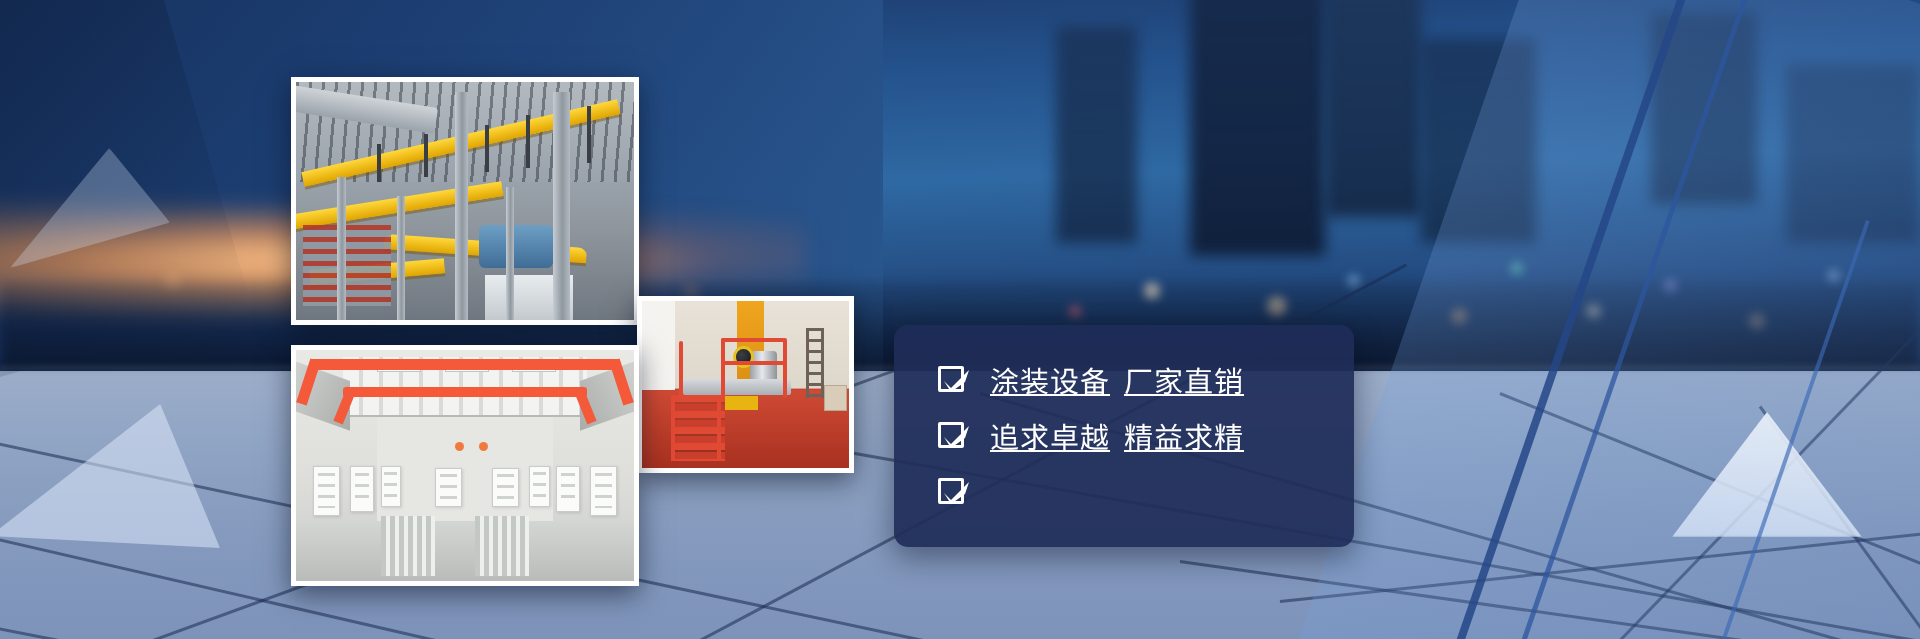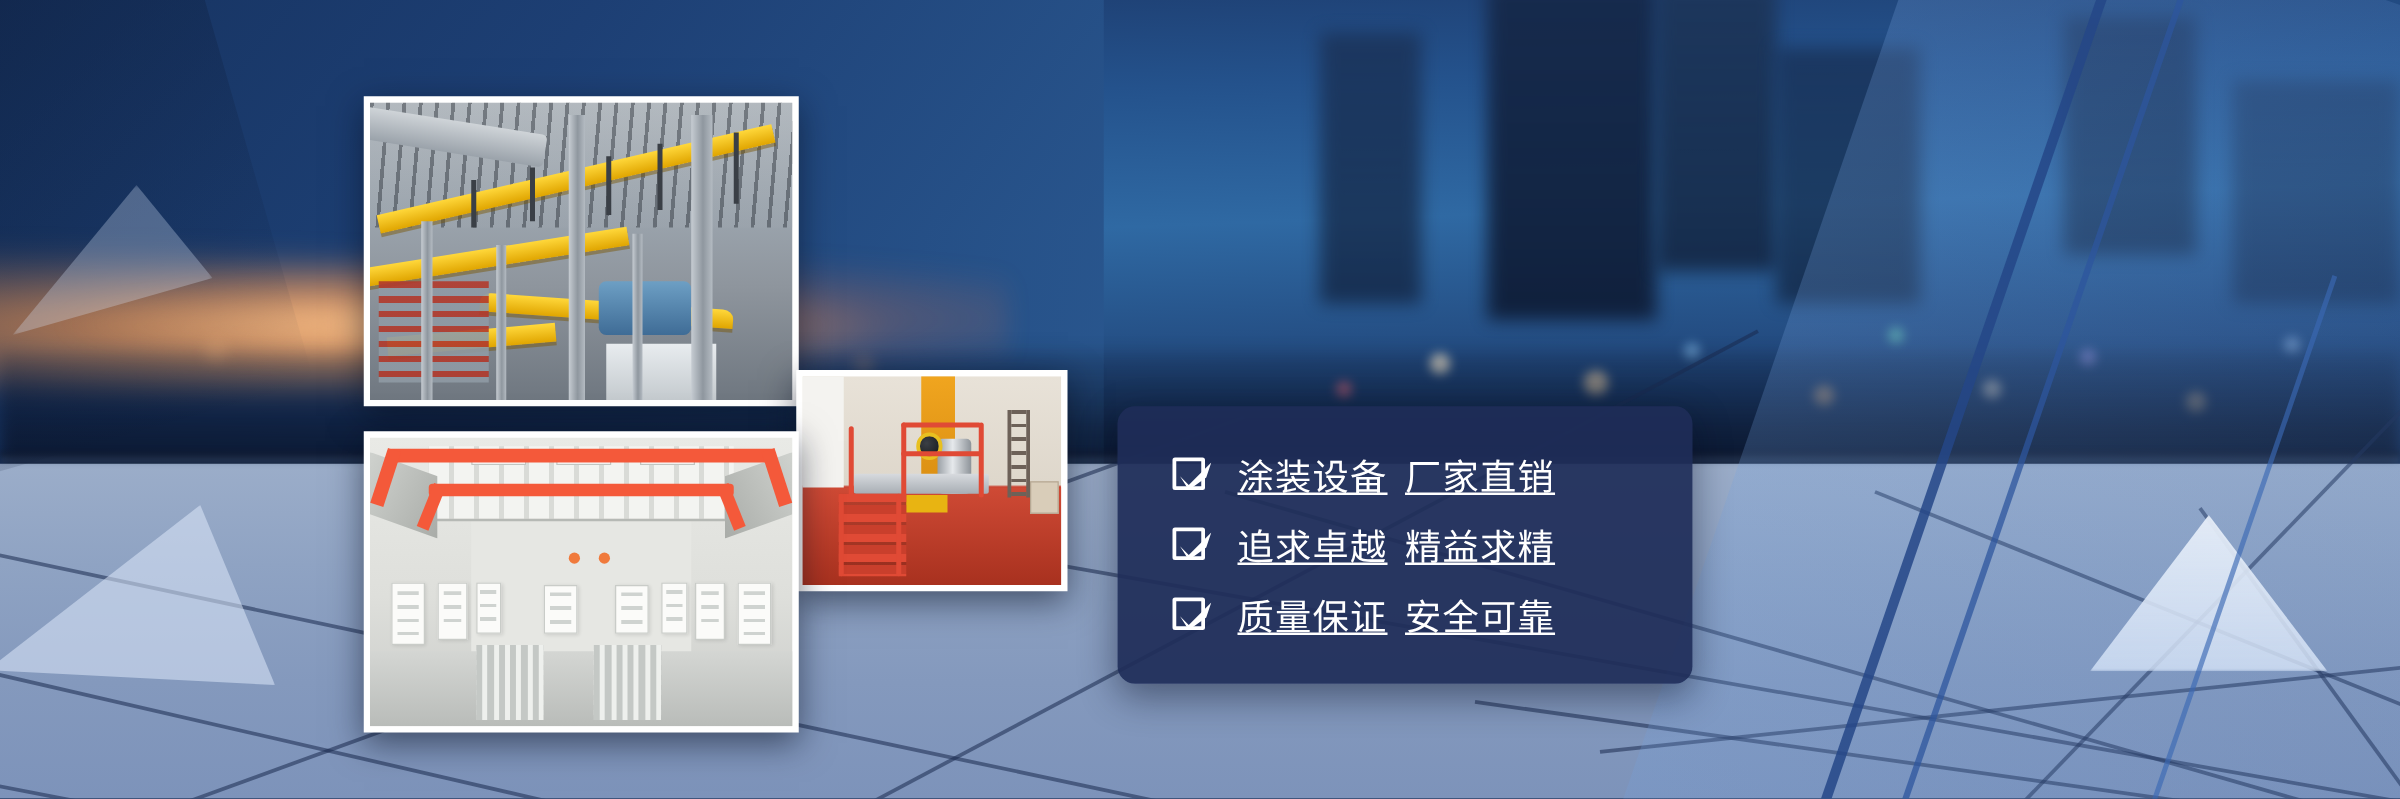--- a/index.html
+++ b/index.html
@@ -473,18 +473,17 @@
       <span class="feature-text"><span>追求卓越</span><span class="gap"></span><span>精益求精</span></span>
     </div>
 
     <div class="feature-row">
       <span class="check-icon">
         <span class="box"></span>
         <svg class="tick" viewBox="0 0 30 22" aria-hidden="true">
           <path d="M3 11 L10 18 L28 0 L24 12 L10 22 Z" fill="#ffffff"></path>
         </svg>
       </span>
-      <span class="feature-text"><span>质量保证</span><span class="gap"></span><span>安全可靠</span></span>
     </div>
 
   </div>
 
 </div>
 
 </body></html>

